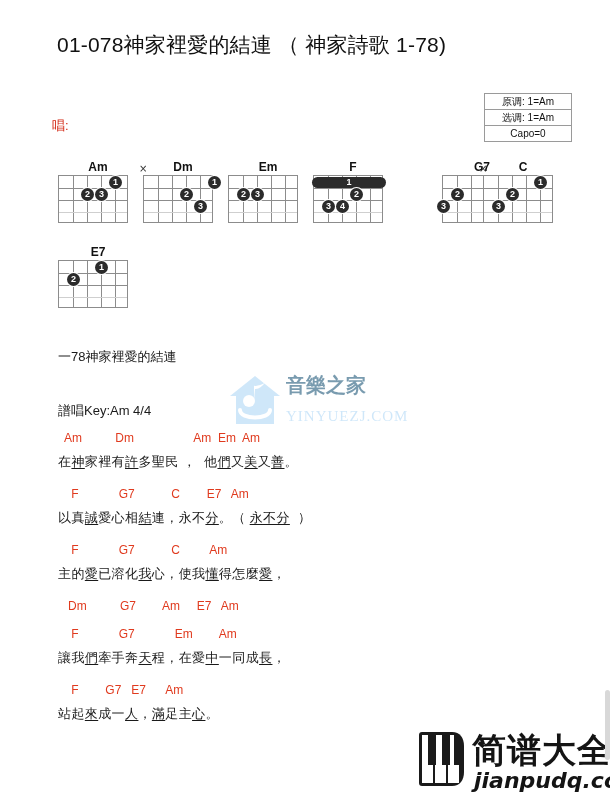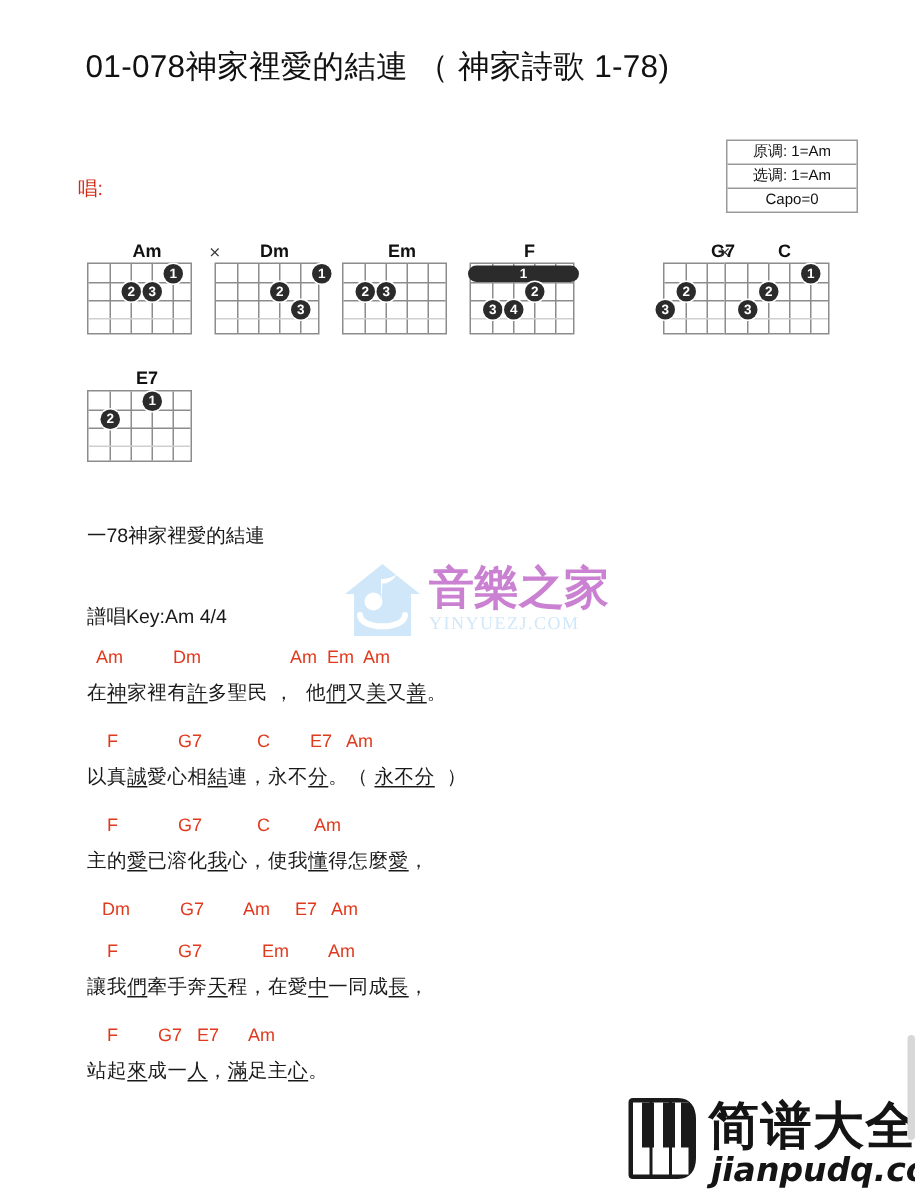--- a/index.html
+++ b/index.html
@@ -118,26 +118,26 @@
   }
 
   
   .wm-center{
     position:absolute;left:228px;top:372px;
     width:180px;height:58px;
     opacity:.55;
   }
   .wm-center .wm-cn{
     position:absolute;left:58px;top:0px;
-    font-size:30px;font-weight:bold;color:#a21caf;
+    font-size:20px;font-weight:bold;color:#0c4a6e;
     letter-spacing:0px;white-space:nowrap;
   }
   .wm-center .wm-en{
     position:absolute;left:58px;top:36px;
-    font-size:12px;color:#a9d4f5;letter-spacing:1px;
+    font-size:15px;color:#a9d4f5;letter-spacing:1px;
     font-family:"Liberation Serif",serif;white-space:nowrap;
   }
   .wm-house{
     position:absolute;left:0;top:2px;width:54px;height:52px;
   }
 
   .wm-bottom{
     position:absolute;left:418px;top:728px;width:190px;height:66px;text-align:center;
   }
   .wm-bottom .piano{

